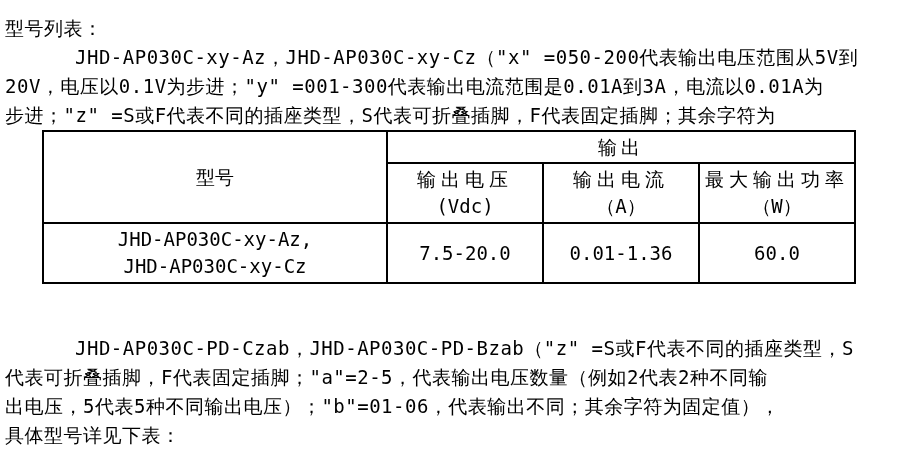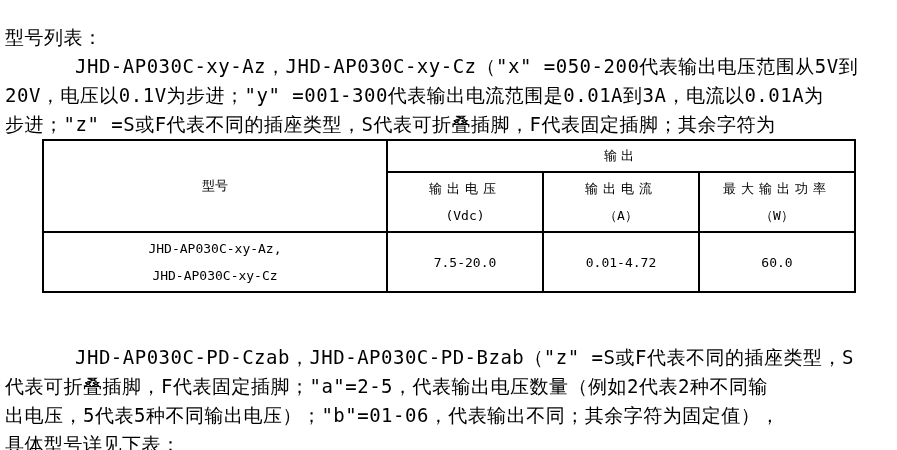--- a/index.html
+++ b/index.html
@@ -7,38 +7,38 @@
     position: relative;
     width: 897px;
     height: 450px;
     overflow: hidden;
     background: #ffffff;
     color: #000000;
     font-family: "DejaVu Sans Mono", "DejaVu Sans", "Liberation Sans", sans-serif;
     font-size: 19px;
     line-height: 29px;
     box-sizing: border-box;
-    padding: 23px 0 0 5px;
+    padding: 14px 0 0 5px;
   }
   .line { white-space: nowrap; letter-spacing: 0.5px; height: 29px; }
   .indent { padding-left: 70px; }
 
   table.spec {
     border-collapse: collapse;
     table-layout: fixed;
     width: 814px;
     margin-left: 37px;
     margin-top: 0px;
   }
   table.spec td {
     border: 2px solid #000000;
     text-align: center;
     vertical-align: middle;
     padding: 0;
-    font-size: 13px;
+    font-size: 19px;
   }
   .col-model { width: 342px; margin-top: 6px; }
   .col-v { width: 159px; margin-left: 12px; }
   .col-a { width: 149px; border-radius: 20px; }
   .col-w { width: 164px; margin-left: 27px; }
   .row-group td { height: 30px; line-height: 28px; }
   .row-sub td { height: 58px; line-height: 27px; }
   .row-data td { height: 58px; line-height: 27px; }
   .cn-spaced { letter-spacing: 5px; }
   .cn-spaced2 { letter-spacing: 4px; }
@@ -78,21 +78,21 @@
         <span class="cn-spaced">最大输出功率</span><br>
         <span>（W）</span>
       </td>
     </tr>
     <tr class="row-data">
       <td>
         <div>JHD-AP030C-xy-Az,</div>
         <div>JHD-AP030C-xy-Cz</div>
       </td>
       <td>7.5-20.0</td>
-      <td>0.01-4.72</td>
+      <td>0.01-1.36</td>
       <td>60.0</td>
     </tr>
   </tbody>
     </table>
 
   <div class="para2">
     <div class="line indent">JHD-AP030C-PD-Czab，JHD-AP030C-PD-Bzab（"z" =S或F代表不同的插座类型，S</div>
     <div class="line">代表可折叠插脚，F代表固定插脚；"a"=2-5，代表输出电压数量（例如2代表2种不同输</div>
     <div class="line">出电压，5代表5种不同输出电压）；"b"=01-06，代表输出不同；其余字符为固定值），</div>
     <div class="line">具体型号详见下表：</div>

